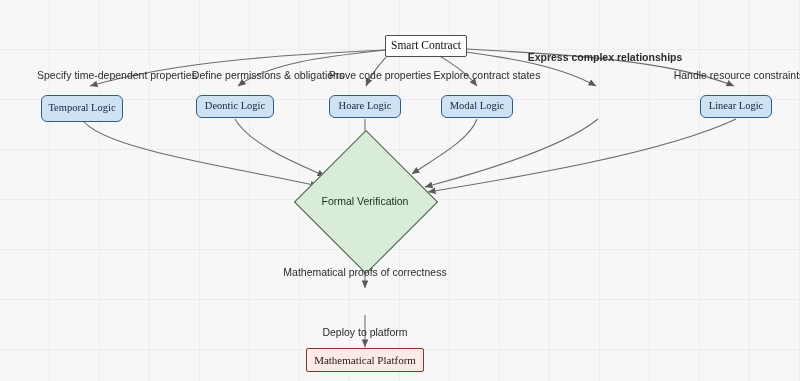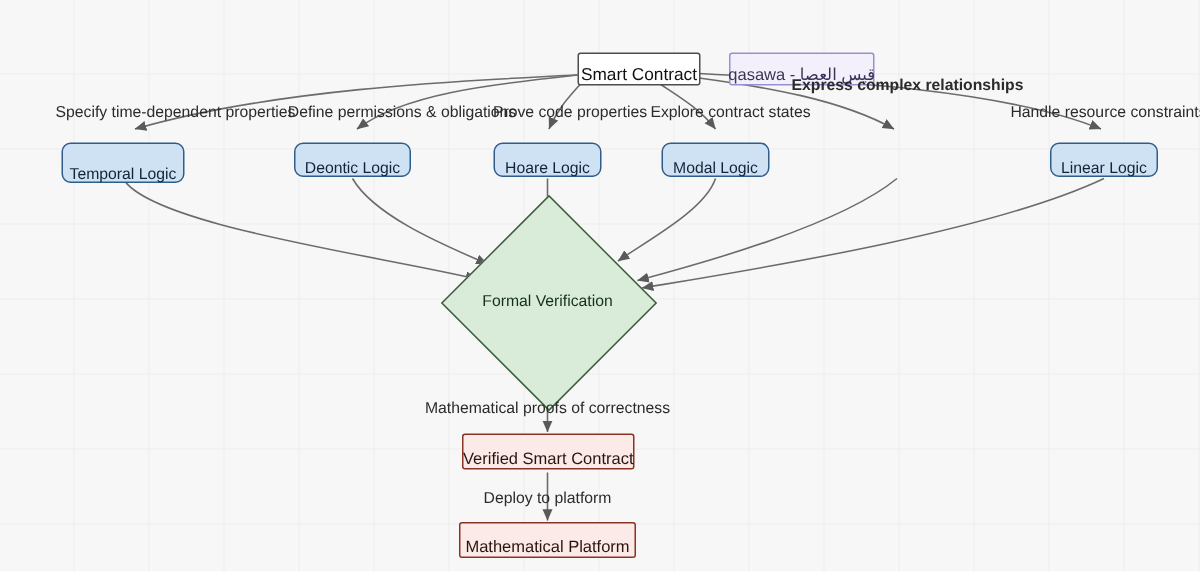--- a/index.html
+++ b/index.html
@@ -24,27 +24,28 @@
     position: absolute;
     left: 0; top: 0;
     width: 800px;
     height: 381px;
     pointer-events: none;
   }
   .node {
     position: absolute;
     box-sizing: border-box;
     display: flex;
-    align-items: flex-end;
+    align-items: center;
     justify-content: center;
     white-space: nowrap;
     font-size: 11px;
     line-height: 1;
     color: #1b1b1b;
     text-align: center;
+    font-family: Liberation Serif, serif;
   }
   .node-root {
     background: #ffffff;
     border: 1.4px solid #4d4d4d;
     border-radius: 2px;
     color: #111111;
     font-size: 11.5px;
   }
   .node-note {
     background: #f3f0fb;
@@ -138,23 +139,20 @@
 
       <path d="M365,262 L365,288"></path>
       <path d="M365,315 L365,347"></path>
     </g>
   </svg>
 
   <div class="node node-root" style="left:385px; top:35px; width:82px; height:22px;">
     <span>Smart Contract</span>
   </div>
 
-  <div class="node node-note" style="left:486px; top:35px; width:97px; height:22px;">
-    <span>قيس العصا - qasawa</span>
-  </div>
 
   <div class="edge-label centered" style="left:117px; top:70px;">Specify time-dependent properties</div>
   <div class="edge-label centered" style="left:268px; top:70px;">Define permissions &amp; obligations</div>
   <div class="edge-label centered" style="left:380px; top:70px;">Prove code properties</div>
   <div class="edge-label centered" style="left:487px; top:70px;">Explore contract states</div>
   <div class="edge-label centered" style="left:605px; top:52px;font-weight:bold;">Express complex relationships</div>
   <div class="edge-label centered" style="left:739px; top:70px;">Handle resource constraints</div>
 
   <div class="node node-logic" style="left:41px; top:95px; width:82px; height:27px;">
     <span>Temporal Logic</span>
@@ -172,23 +170,20 @@
     <span>Linear Logic</span>
   </div>
 
   <div class="diamond-wrap" style="left:304px; top:140px;">
     <div class="diamond-shape"></div>
     <div class="diamond-label">Formal Verification</div>
   </div>
 
   <div class="edge-label centered" style="left:365px; top:267px;">Mathematical proofs of correctness</div>
 
-  <div class="node node-out" style="left:308px; top:289px; width:115px; height:24px;">
-    <span>Verified Smart Contract</span>
-  </div>
 
   <div class="edge-label centered" style="left:365px; top:327px;text-align:center;">Deploy to platform</div>
 
   <div class="node node-out" style="left:306px; top:348px; width:118px; height:24px;">
     <span>Mathematical Platform</span>
   </div>
 
 </div>
 
 </body></html>

